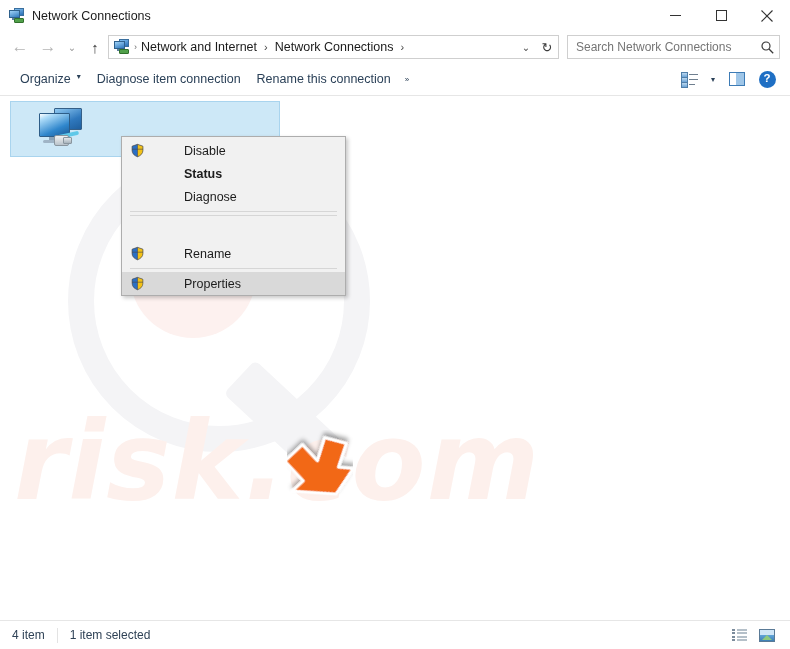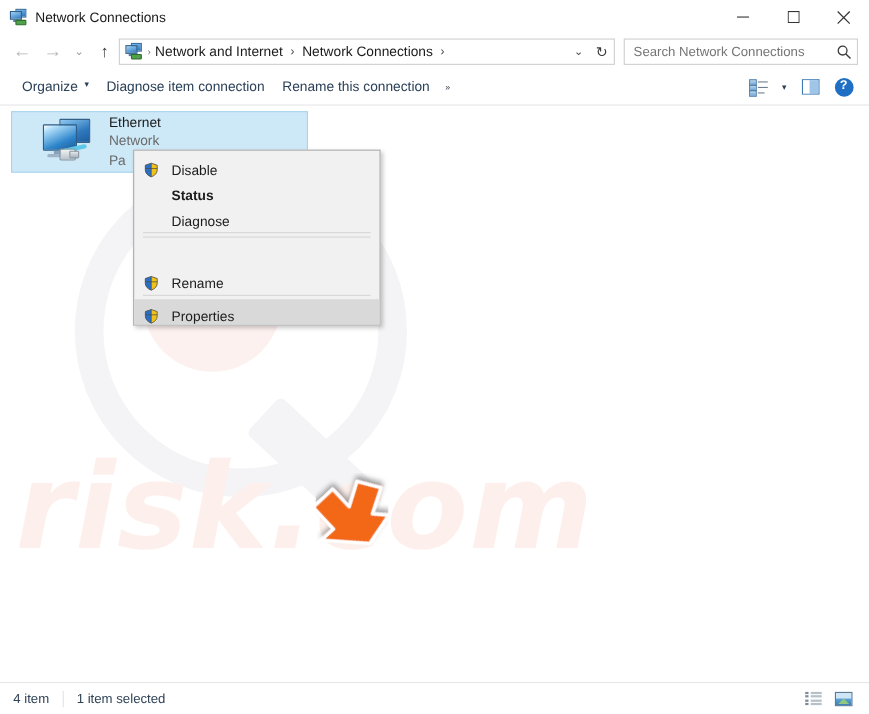--- a/index.html
+++ b/index.html
@@ -349,23 +349,24 @@
     background: #f1f1f1;
     border: 1px solid #adadad;
     box-shadow: 2px 2px 4px rgba(0,0,0,0.22);
     z-index: 20;
     padding: 2px 0 0 0;
     box-sizing: border-box;
   }
   .ctx-item {
     height: 23px;
     display: flex;
-    align-items: flex-end;
+    align-items: center;
     padding-left: 8px;
     box-sizing: border-box;
+    gap: 28px;
   }
   .ctx-item.highlight { background: #d9d9d9; }
   .ctx-label {
     font-size: 12.5px;
     color: #1c1c1c;
     margin-left: 0px;
   }
   .ctx-item.bold .ctx-label { font-weight: bold; }
   .ctx-item.disabled .ctx-label { color: #a0a0a0; }
   .ctx-ico {
@@ -563,25 +564,20 @@
 
     <div class="conn-tile">
       <div class="conn-icon">
         <div class="ci-mon-back"></div>
         <div class="ci-mon-front"></div>
         <div class="ci-stand"></div>
         <div class="ci-base"></div>
         <div class="ci-cable"></div>
         <div class="ci-plug"></div>
         <div class="ci-plug2"></div>
-      </div>
-      <div class="conn-text">
-        <div class="conn-name">Ethernet</div>
-        <div class="conn-sub">Network</div>
-        <div class="conn-sub">Pa</div>
       </div>
     </div>
 
     <div class="ctxmenu">
 
       <div class="ctx-item">
         <span class="ctx-ico">
           <span class="shield">
             <svg width="15" height="15" viewBox="0 0 16 16">
               <path d="M8 0.8 L14.4 3 V8 C14.4 11.6 11.6 14.2 8 15.3 C4.4 14.2 1.6 11.6 1.6 8 V3 Z" fill="#ffffff"></path>

